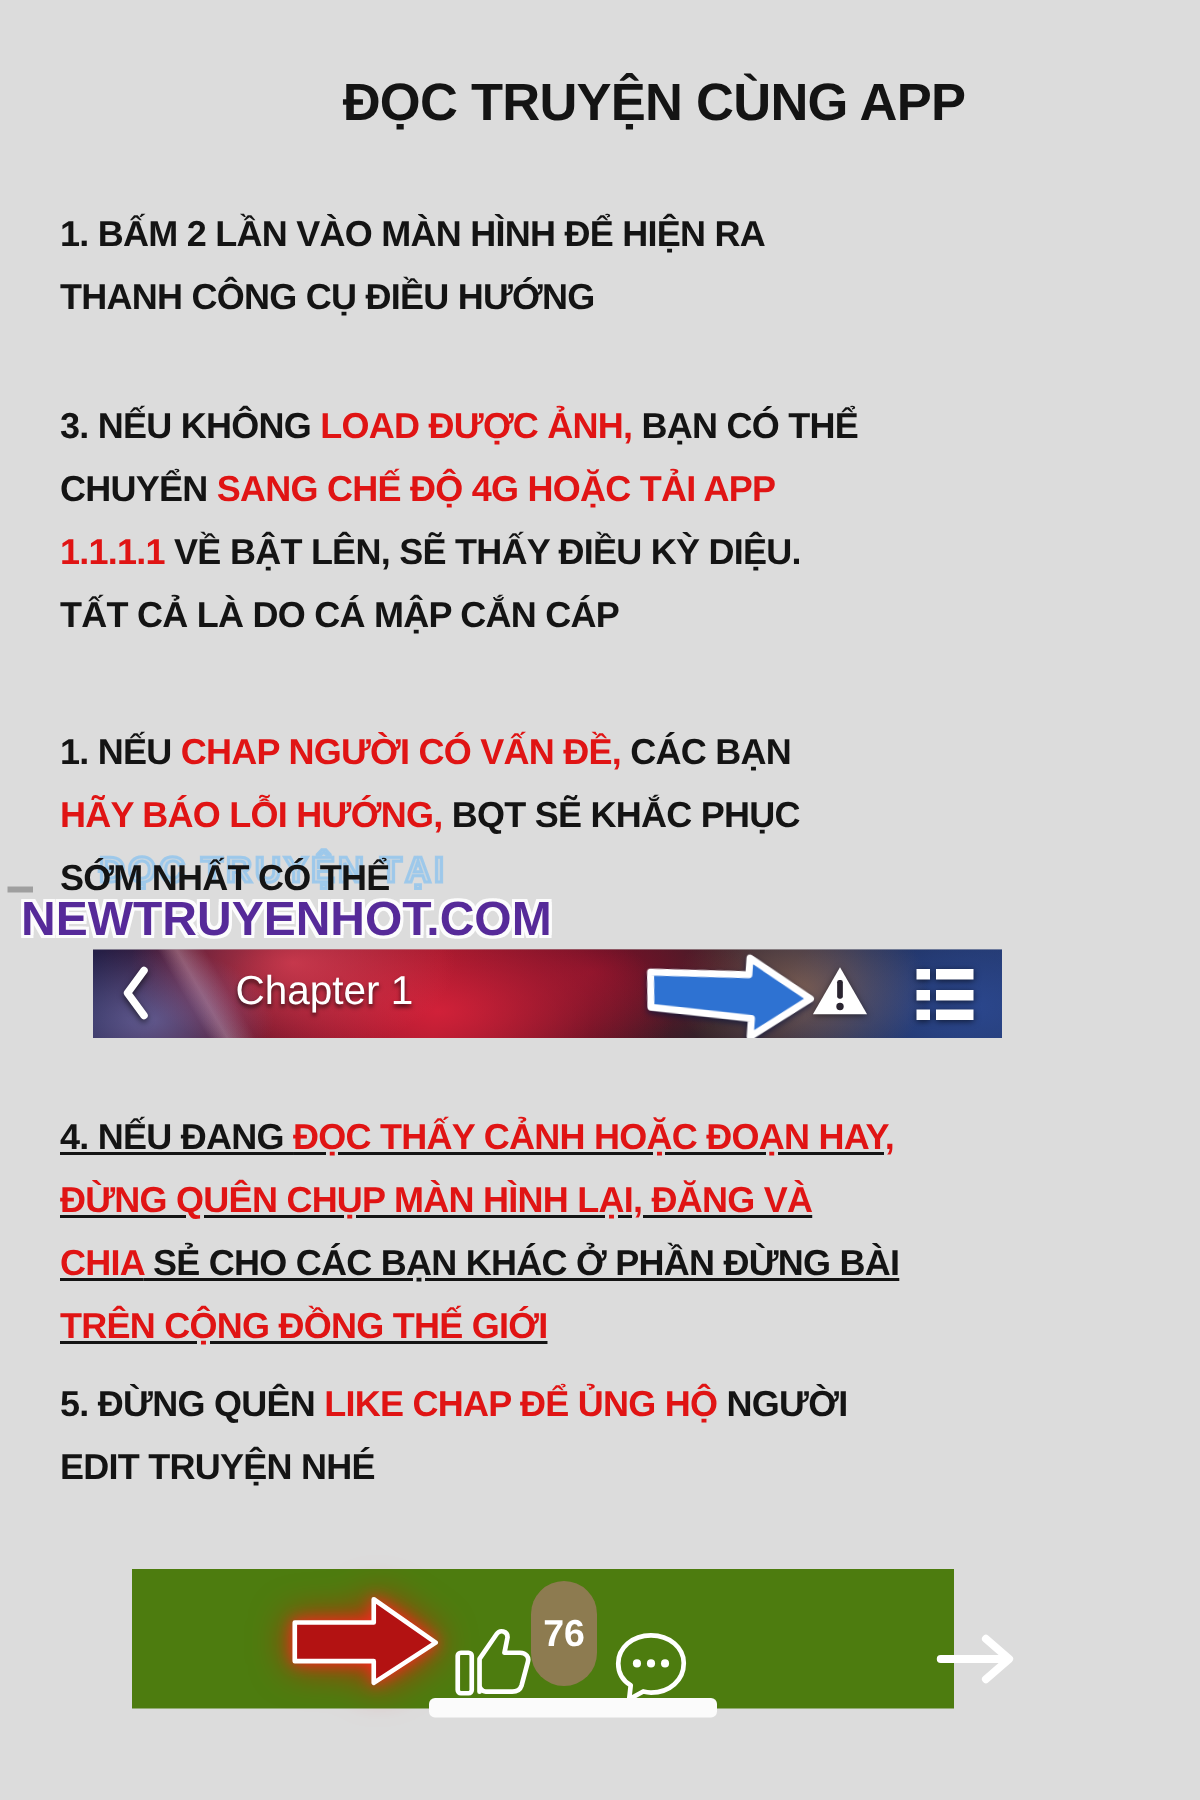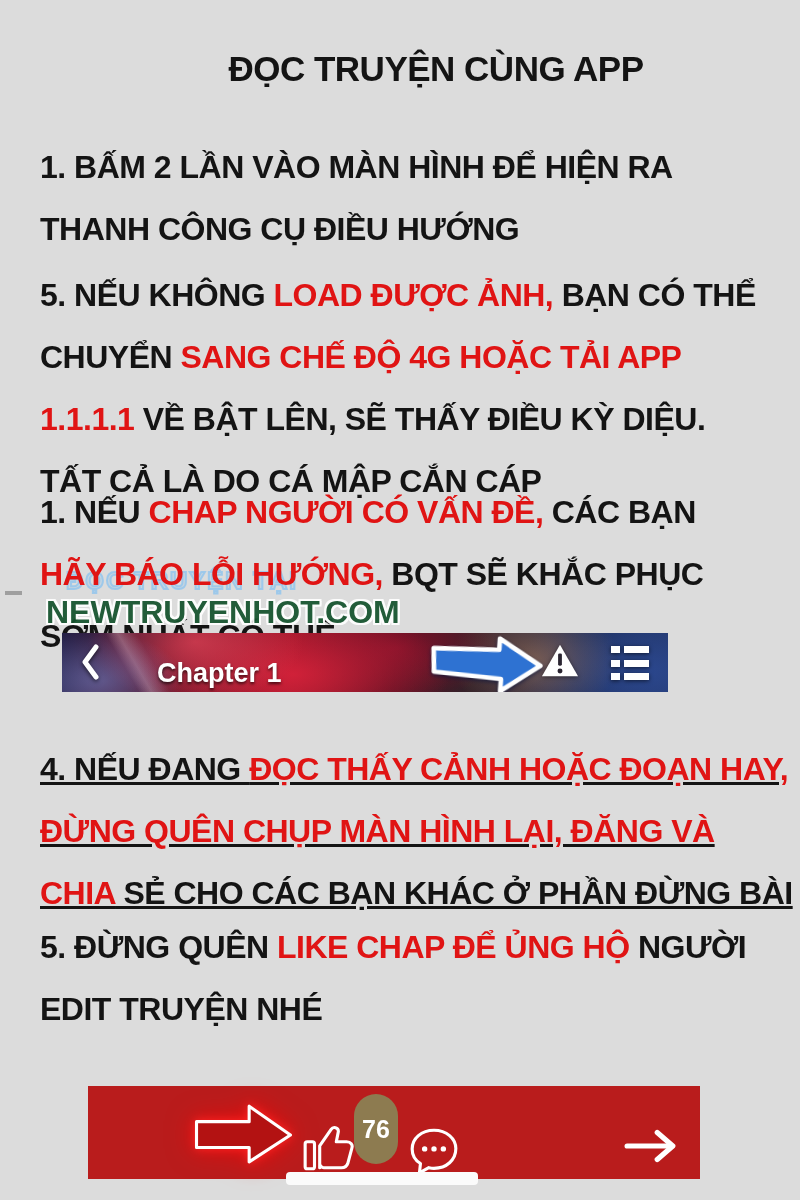--- a/index.html
+++ b/index.html
@@ -11,45 +11,44 @@
     overflow:hidden;
   }
   .page-title {
     position:absolute; top:49px; left:0; width:800px;
     margin:0; text-align:center;
     font-size:35px; font-weight:bold; letter-spacing:-0.5px;
     color:#141414; z-index:1;padding-left:36px;
   }
   .instr {
     position:absolute; left:40px; width:750px; margin:0;
-    font-size:32px; font-weight:bold; line-height:62px; letter-spacing:-0.5px;
+    font-size:24px; font-weight:bold; line-height:42px; letter-spacing:-0.5px;
     color:#141414; white-space:pre; z-index:1;
   }
   .instr .red { color:#e01414;margin-top:16px; }
   .instr1 { top:136px; }
   .instr2 { top:264px; }
   .instr3 { top:481px; }
   .instr4 { top:738px;text-decoration:underline; }
   .instr5 { top:916px; }
 
   .wm-caption {
     position:absolute; left:66px; top:567px;
     font-size:24px; font-weight:bold; letter-spacing:2px;
     color:rgba(150,198,235,0.30);
     -webkit-text-stroke:2px rgba(148,197,236,0.85);
     z-index:0;
   }
   .wm-site {
     position:absolute; left:14px; top:594px;
     font-size:32px; font-weight:bold;
-    color:#14532d; opacity:0.93;
+    color:#4c1d95; opacity:0.93;
     text-shadow:-2px -2px 0 #fff,2px -2px 0 #fff,-2px 2px 0 #fff,2px 2px 0 #fff,
                 -2px 0 0 #fff,2px 0 0 #fff,0 -2px 0 #fff,0 2px 0 #fff;
     z-index:1;
-    margin-left:32px;
   }
   .deco-dash {
     position:absolute; left:5px; top:591px; width:17px; height:4px;
     background:#9f9f9f; z-index:0;
   }
 
   
   .chapter-bar {
     position:absolute; left:62px; top:633px; width:606px; height:59px;
     overflow:hidden; z-index:2;
@@ -58,39 +57,39 @@
       radial-gradient(ellipse 150px 85px at 22% 15%, rgba(230,70,90,0.70), transparent 72%),
       radial-gradient(ellipse 210px 95px at 38% 70%, rgba(220,35,60,0.85), transparent 75%),
       radial-gradient(ellipse 150px 70px at 55% 25%, rgba(135,18,42,0.85), transparent 75%),
       radial-gradient(ellipse 120px 85px at 78% 45%, rgba(160,115,85,0.65), transparent 70%),
       radial-gradient(ellipse 170px 95px at 96% 65%, rgba(45,75,150,0.85), transparent 75%),
       linear-gradient(60deg, transparent 12%, rgba(255,255,255,0.30) 14%, transparent 17%),
       linear-gradient(95deg, #242048 0%, #571226 18%, #8e1527 38%, #4a1020 55%, #33222a 68%, #1c2a52 85%, #223566 100%);
   }
   .chapter-back { position:absolute; left:18px; top:11px; width:20px; height:36px;
     filter:drop-shadow(0 2px 2px rgba(0,0,0,0.6)); }
-  .chapter-title { position:absolute; left:95px; top:25px; margin:0;
-    font-size:27px; font-weight:bold; color:#fff;
+  .chapter-title { position:absolute; left:95px; top:12px; margin:0;
+    font-size:27px; font-weight:normal; color:#fff;
     text-shadow:0 2px 3px rgba(0,0,0,0.65); }
   .blue-arrow { position:absolute; left:366px; top:2px; width:118px; height:58px;
     transform:rotate(4deg);
     filter:drop-shadow(0 2px 2px rgba(10,20,60,0.7)); }
   .warning-icon { position:absolute; left:479px; top:10px; width:38px; height:36px;
     filter:drop-shadow(0 1px 2px rgba(0,0,0,0.5)); }
   .list-icon { position:absolute; left:549px; top:13px; width:38px; height:34px;
     display:flex; flex-direction:column; justify-content:space-between;
     filter:drop-shadow(0 1px 2px rgba(0,0,0,0.6)); }
   .list-row { display:flex; justify-content:space-between; }
   .list-cell-s { width:9px;  height:7px; background:#fff; }
   .list-cell-l { width:25px; height:7px; background:#fff; }
 
   
   .action-bar {
-    position:absolute; left:88px; top:1086px; width:612px; height:93px;
-    background:#b91c1c; z-index:2;
+    position:absolute; left:88px; top:1046px; width:548px; height:93px;
+    background:#4d7c0f; z-index:2;
   }
   .red-arrow { position:absolute; left:106px; top:15px; width:100px; height:64px;
     filter:drop-shadow(0 0 5px rgba(255,40,40,0.95)) drop-shadow(0 0 12px rgba(255,0,0,0.70)); }
   .thumb-icon { position:absolute; left:214px; top:34px; width:52px; height:54px; }
   .like-badge {
     position:absolute; left:266px; top:8px; width:44px; height:70px;
     background:#8d7b50; border-radius:22px;
     color:#fff; font-size:25px; font-weight:bold;
     display:flex; align-items:center; justify-content:center;
   }
@@ -102,31 +101,31 @@
   }
 </style>
 </head>
 <body>
 
 <h1 class="page-title">ĐỌC TRUYỆN CÙNG APP</h1>
 
 <div>
     <p class="instr instr1"><span>1. BẤM 2 LẦN VÀO MÀN HÌNH ĐỂ HIỆN RA
 THANH CÔNG CỤ ĐIỀU HƯỚNG</span></p>
-    <p class="instr instr2"><span>5. NẾU KHÔNG </span><span class="red">LOAD ĐƯỢC ẢNH,</span><span> BẠN CÓ THỂ
+    <p class="instr instr2"><span>3. NẾU KHÔNG </span><span class="red">LOAD ĐƯỢC ẢNH,</span><span> BẠN CÓ THỂ
 CHUYỂN </span><span class="red">SANG CHẾ ĐỘ 4G HOẶC TẢI APP
 1.1.1.1</span><span> VỀ BẬT LÊN, SẼ THẤY ĐIỀU KỲ DIỆU.
 TẤT CẢ LÀ DO CÁ MẬP CẮN CÁP</span></p>
     <p class="instr instr3"><span>1. NẾU </span><span class="red">CHAP NGƯỜI CÓ VẤN ĐỀ,</span><span> CÁC BẠN
 </span><span class="red">HÃY BÁO LỖI HƯỚNG,</span><span> BQT SẼ KHẮC PHỤC
 SỚM NHẤT CÓ THỂ</span></p>
     <p class="instr instr4"><span>4. NẾU ĐANG </span><span class="red">ĐỌC THẤY CẢNH HOẶC ĐOẠN HAY,
 ĐỪNG QUÊN CHỤP MÀN HÌNH LẠI, ĐĂNG VÀ
 CHIA</span><span> SẺ CHO CÁC BẠN KHÁC Ở PHẦN ĐỪNG BÀI
-</span></p>
+</span><span class="red">TRÊN CỘNG ĐỒNG THẾ GIỚI</span></p>
     <p class="instr instr5"><span>5. ĐỪNG QUÊN </span><span class="red">LIKE CHAP ĐỂ ỦNG HỘ</span><span> NGƯỜI
 EDIT TRUYỆN NHÉ</span></p>
   </div>
 
 <span class="wm-caption">ĐỌC TRUYỆN TẠI</span>
 <span class="wm-site">NEWTRUYENHOT.COM</span>
 <div class="deco-dash"></div>
 
 <div class="chapter-bar">
   <svg class="chapter-back" viewBox="0 0 20 36">

